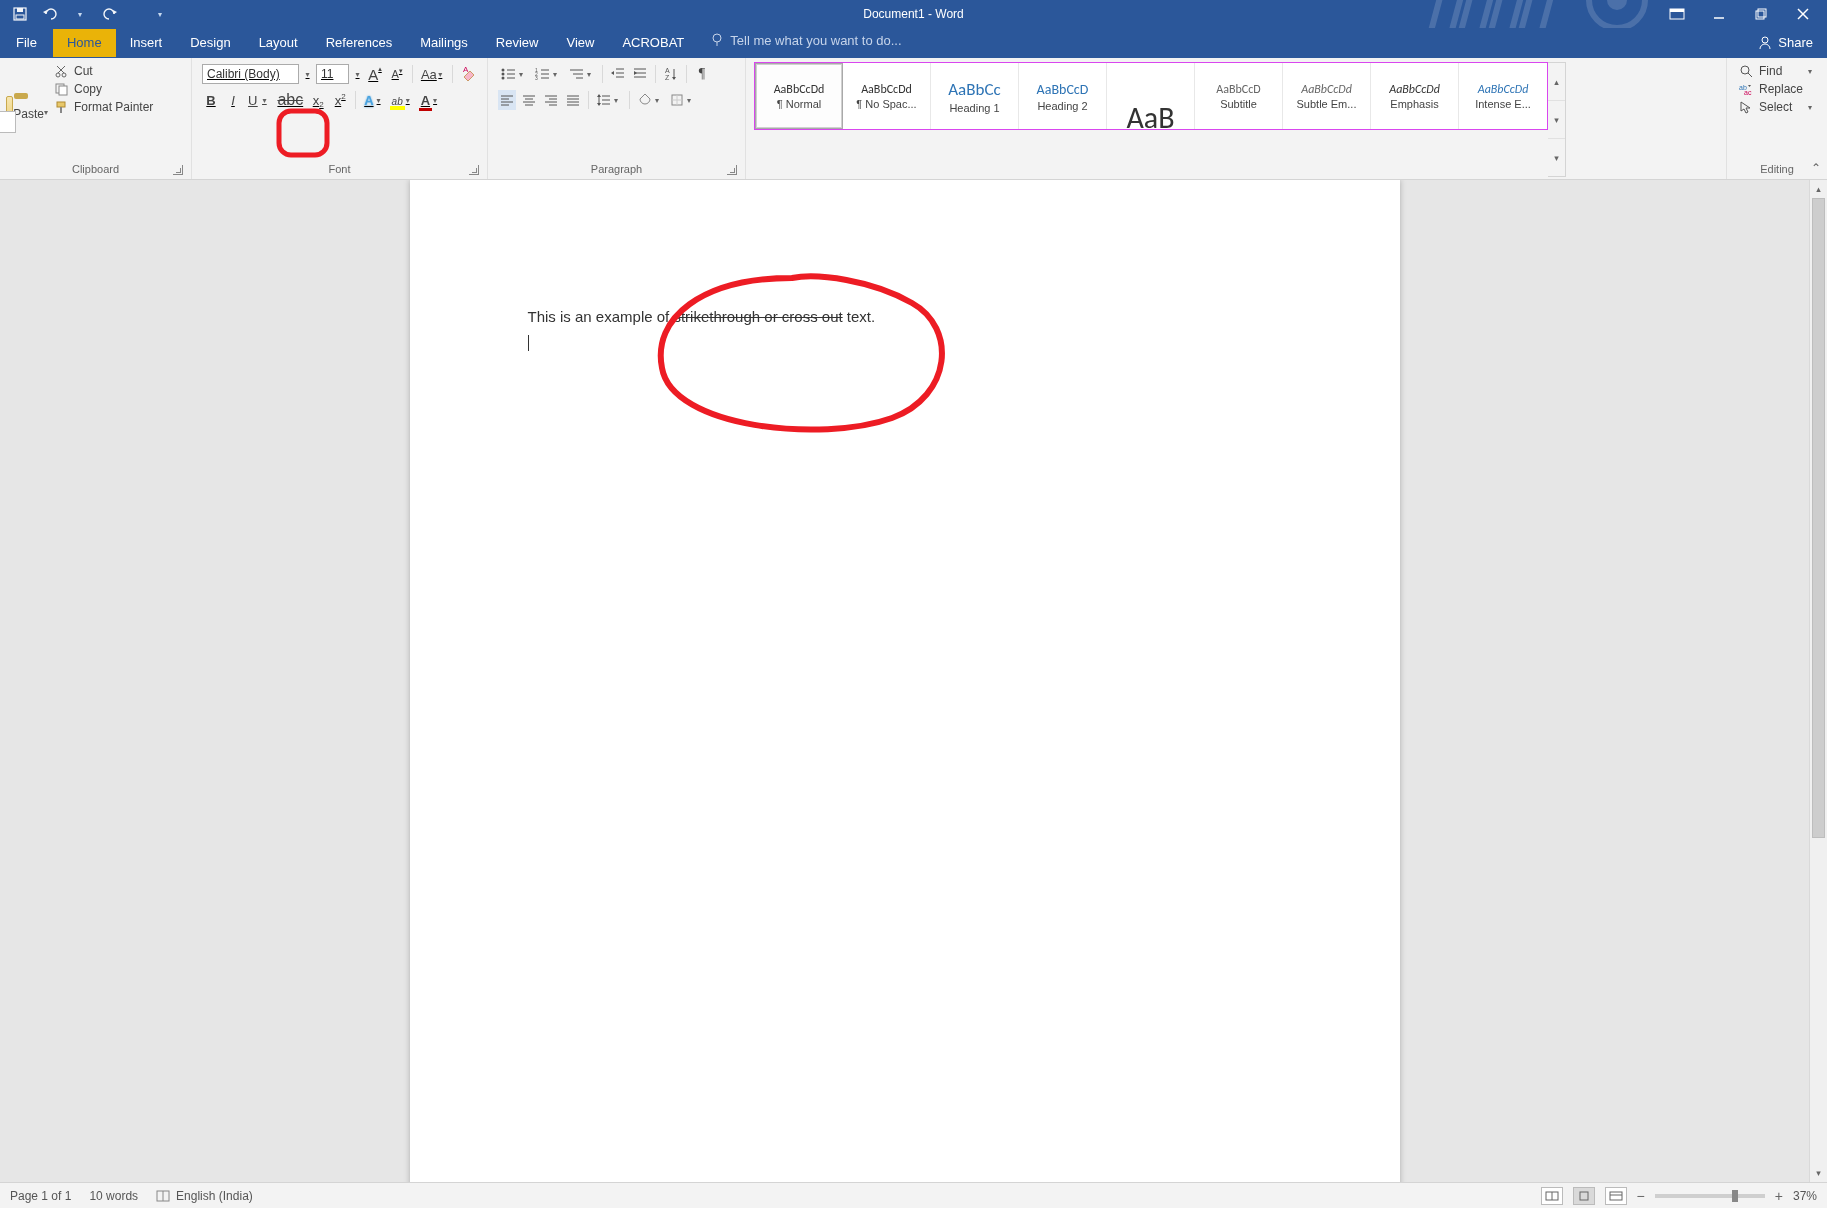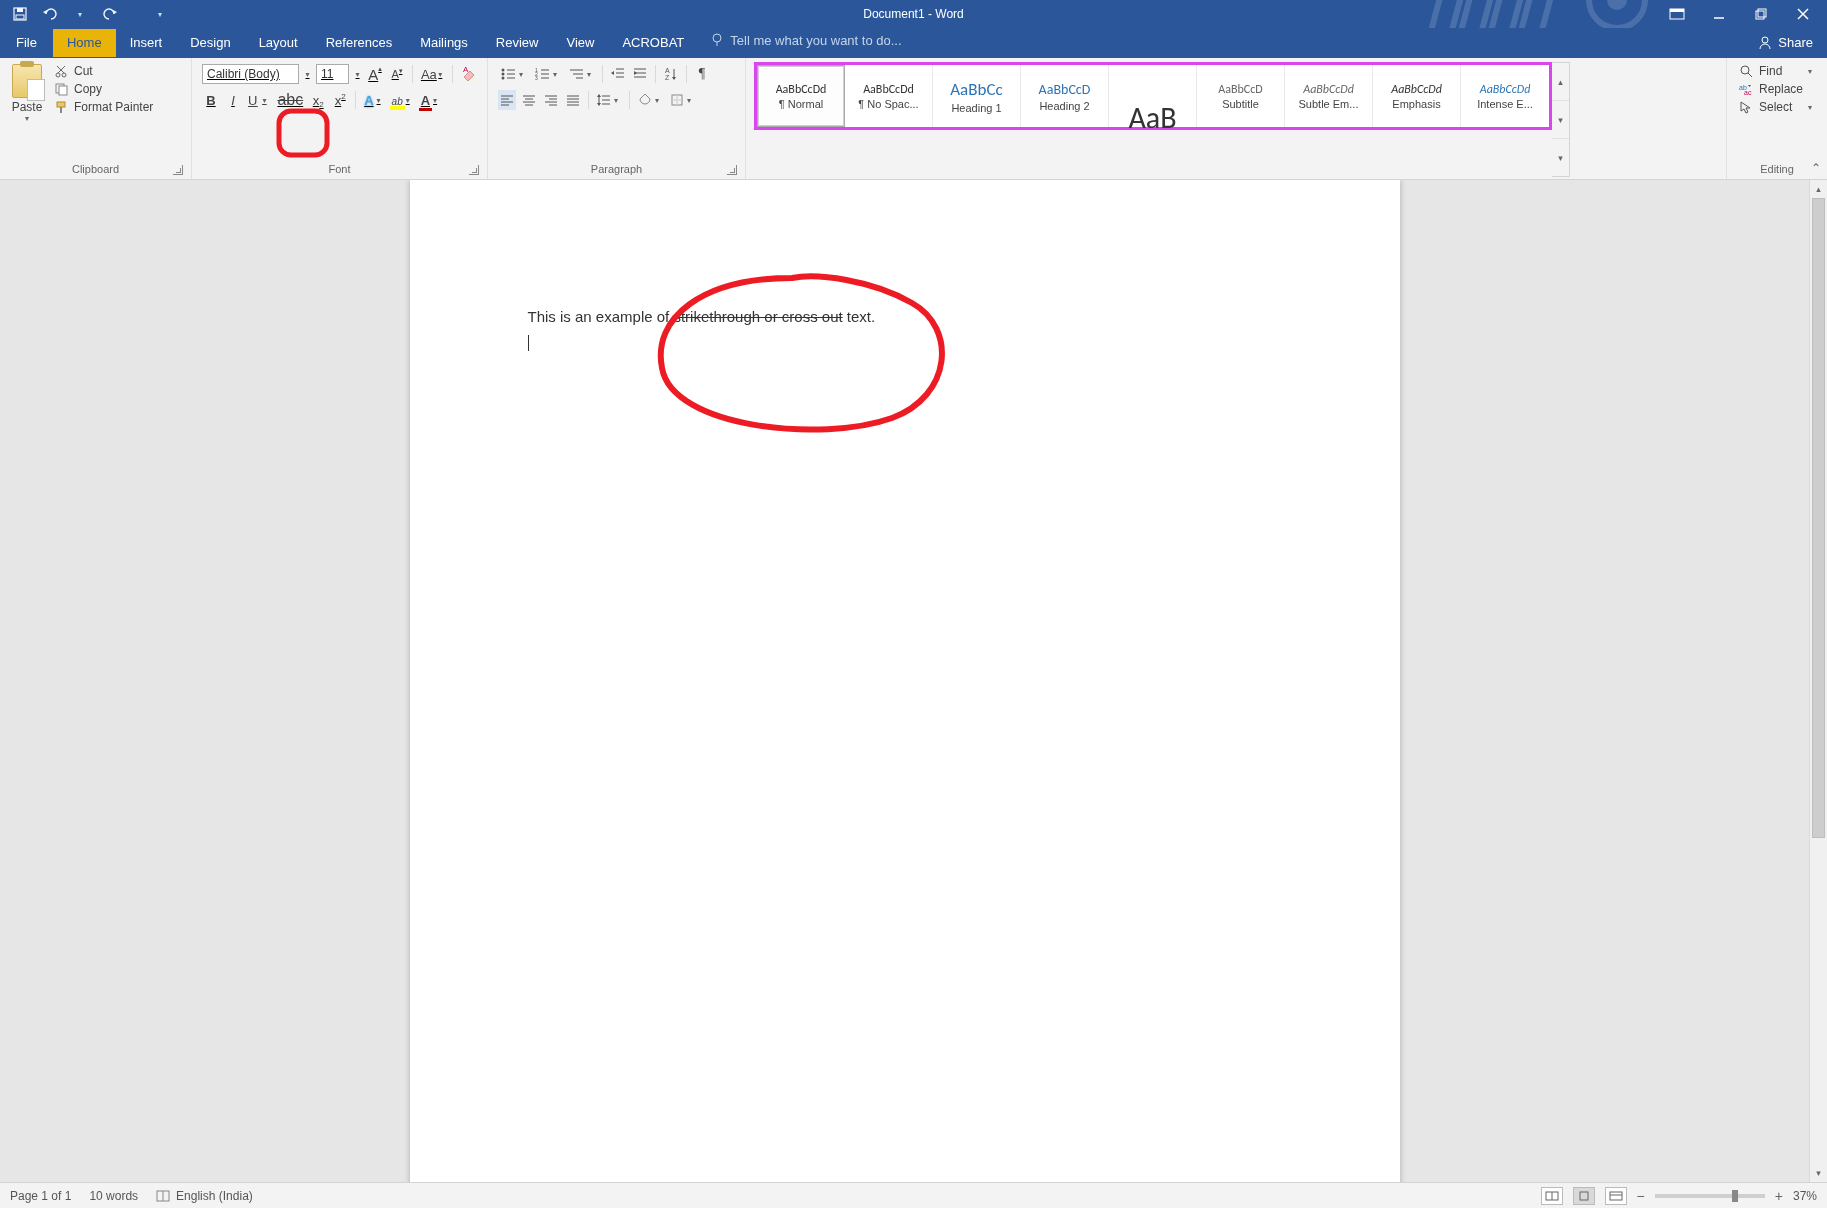--- a/index.html
+++ b/index.html
@@ -24,21 +24,21 @@
 
 
 .ribbon { height: 122px; background: #f3f3f3; border-bottom: 1px solid #d4d4d4; display: flex; position: relative; }
 .group { border-right: 1px solid #e1e1e1; padding: 4px 6px 2px; display: flex; flex-direction: column; }
 .group-body { flex: 1; display: flex; }
 .group-label { font-size: 11px; color: #666; text-align: center; padding: 2px 0 2px; position: relative; }
 .group-label .dlg { position: absolute; right: 2px; bottom: 2px; width: 10px; height: 10px; border: 1px solid #888; border-top: none; border-left: none; }
 .group-label .dlg::after { content: ""; position: absolute; right: 1px; bottom: 1px; width: 4px; height: 4px; border-right: 1px solid #888; border-bottom: 1px solid #888; }
 
 
-.clip-left { display: flex; flex-direction: column; align-items: center; width: 42px; padding-top: 2px; }
+.clip-left { display: flex; flex-direction: row; align-items: center; width: 42px; padding-top: 2px; }
 .paste-icon { width: 30px; height: 34px; background: linear-gradient(#f7e6b0,#e8c86a); border: 1px solid #c9a94d; border-radius: 2px; position: relative; }
 .paste-icon::before { content:""; position:absolute; top:-4px; left:7px; width:14px; height:6px; background:#c9a94d; border-radius:2px; }
 .paste-icon::after { content:""; position:absolute; right:-4px; bottom:-4px; width:16px; height:20px; background:#fff; border:1px solid #bbb; }
 .paste-label { font-size: 12px; color: #444; margin-top: 2px; }
 .paste-dd { font-size: 8px; color: #666; }
 .clip-right { display: flex; flex-direction: column; gap: 4px; padding: 2px 2px 0 6px; font-size: 12px; color: #444; }
 .clip-row { display: flex; align-items: center; gap: 6px; }
 .clip-row .ic { width: 14px; height: 14px; }
 
 
@@ -52,21 +52,21 @@
 .btn.small { font-size: 11px; }
 .btn .sup { font-size: 8px; position: relative; top: -4px; }
 .btn .sub { font-size: 8px; position: relative; top: 4px; }
 .sep { width: 1px; height: 18px; background: #d9d9d9; margin: 0 2px; }
 
 
 .para-body { display: flex; flex-direction: column; gap: 6px; padding: 2px 4px 0; }
 
 
 .styles-body { display: flex; align-items: stretch; padding: 0 2px; }
-.style-gallery { display: flex; border: 3px solid #d946ef; background: #fff; height: 68px; }
+.style-gallery { display: flex; border: 1px solid #d946ef; background: #fff; height: 68px; }
 .style-item { width: 88px; border-right: 1px solid #e8e8e8; display: flex; flex-direction: column; align-items: center; justify-content: center; padding: 2px 4px; }
 .style-item:last-child { border-right: none; }
 .style-item.sel { border: 1px solid #a9a9a9; background: #fdfdfd; box-shadow: inset 0 0 0 1px #d0d0d0; }
 .style-preview { font-family: Calibri, sans-serif; color: #333; }
 .style-name { font-size: 11px; color: #444; margin-top: 2px; white-space: nowrap; overflow: hidden; text-overflow: ellipsis; max-width: 100%; }
 .gallery-more { width: 18px; border: 1px solid #d4d4d4; border-left: none; display: flex; flex-direction: column; }
 .gallery-more div { flex:1; display:flex; align-items:center; justify-content:center; font-size:9px; color:#666; border-bottom:1px solid #e1e1e1; }
 .gallery-more div:last-child { border-bottom:none; }
 
 

